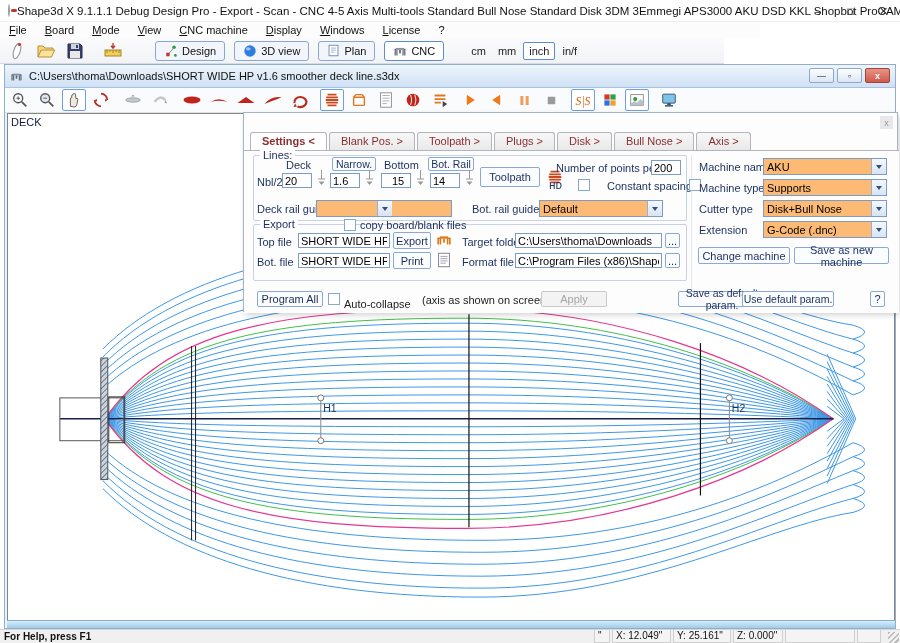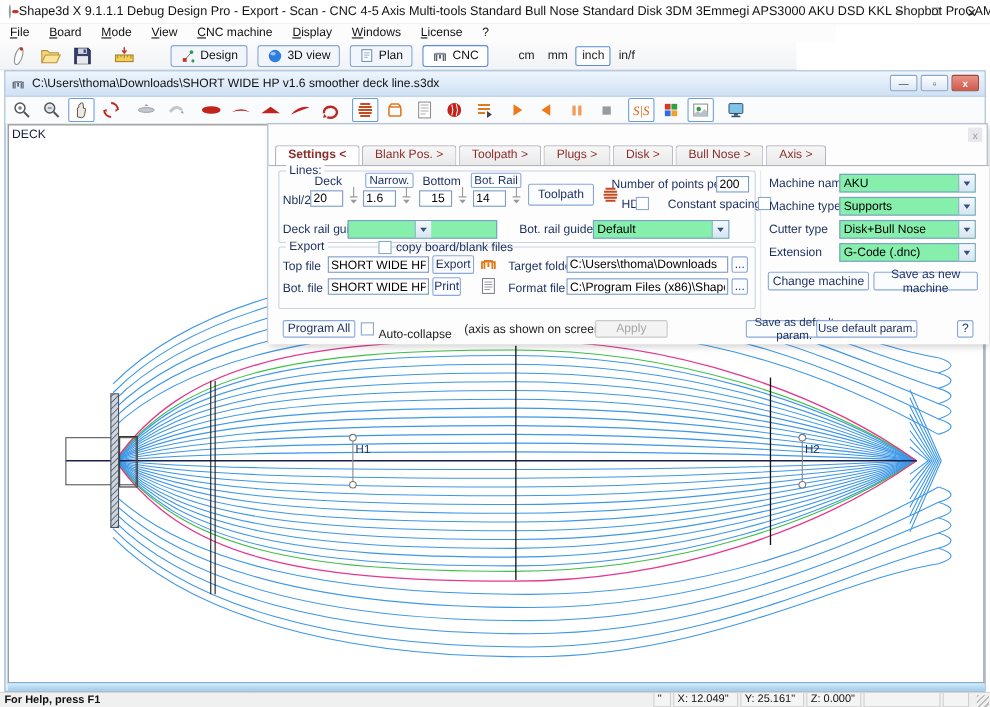--- a/index.html
+++ b/index.html
@@ -53,21 +53,21 @@
   .tab.active { background:#fff; height:19px; font-weight:bold; }
   .dlg-body { position:absolute; left:0; top:37px; width:655px; height:163px; border-top:1px solid #b4b4bc; background:#fdfdfe; }
 
   .group { position:absolute; border:1px solid #c8d2e2; border-radius:2px; }
   .group-label { position:absolute; top:-7px; left:6px; background:#fdfdfe; padding:0 3px; color:#1b2f5e; }
   .lbl { position:absolute; white-space:nowrap; color:#1b2f5e; }
   .fld { position:absolute; height:15px; border:1px solid #7a9cc6; background:#fff; font-size:11px; color:#000; padding:0 2px; font-family:"Liberation Sans",sans-serif; overflow:hidden; white-space:nowrap; }
   .mini-btn { position:absolute; border:1px solid #8aa8d8; background:#fbfcfe; border-radius:2px; text-align:center; color:#1b2f5e; display:flex; align-items:center; justify-content:center; }
   .mini-btn.disabled { border-color:#c9c9c9; background:#f3f3f3; color:#a5a5a5; }
   .chk { position:absolute; width:12px; height:12px; border:1px solid #8aa8c8; background:#fff; }
-  .dd { position:absolute; height:17px; border:1px solid #7a9cc6; background:#86efac; display:flex; align-items:center; }
+  .dd { position:absolute; height:17px; border:1px solid #7a9cc6; background:#fdba74; display:flex; align-items:center; }
   .dd .val { flex:1; padding-left:3px; font-size:11px; color:#000; white-space:nowrap; overflow:hidden; }
   .dd .arr { width:15px; height:100%; border-left:1px solid #9ab2d2; background:linear-gradient(#f4f8fd,#d8e4f2); display:flex; align-items:center; justify-content:center; }
   .dd .arr::after { content:""; width:0; height:0; border:3.5px solid transparent; border-top:4.5px solid #33517e; margin-top:4px; }
   .spin-ico { position:absolute; width:11px; height:17px; }
   .vsep { position:absolute; left:447px; top:4px; width:1px; height:150px; background:#e3e8f0; }
 
   
   .statusbar { position:absolute; left:0; top:629px; width:900px; height:14px; background:#f0f0f0; border-top:1px solid #d5d5d5; font-size:10px; color:#111; }
   .sb-help { position:absolute; left:4px; top:1px;font-weight:bold; }
   .sb-panel { position:absolute; top:0; height:13px; border:1px solid #d0d0d0; border-top:none; background:#f4f4f4; padding:0 3px; line-height:12px; white-space:nowrap; }
@@ -458,21 +458,21 @@
       <svg class="spin-ico" style="left:220px; top:18px;" viewBox="0 0 11 17">
           <path d="M5.5 1 V10 M2 10 h7" stroke="#999" fill="none"></path>
           <path d="M5.5 16 l-3-3.5 h6z" fill="#999"></path>
         </svg>
       <span class="mini-btn" style="left:236px; top:16px; width:60px; height:20px;">Toolpath</span>
       <svg style="position:absolute; left:302px; top:17px;" viewBox="0 0 20 20" width="18" height="18">
           <path stroke="#c8491f" stroke-width="2" d="M5 4 H15 M3.5 7 H16.5 M3 10 H17 M3.5 13 H16.5 M5 16 H15"></path>
         </svg>
       <span class="lbl" style="left:312px; top:11px;">Number of points per line</span>
       <input class="fld" style="left: 407px; top: 9px; width: 30px;" value="200">
-      <span class="lbl" style="left:321px; top:29px;">HD</span>
+      <span class="lbl" style="left:305px; top:29px;font-family:Liberation Mono, monospace;">HD</span>
       <span class="chk" style="left:334px; top:28px;"></span>
       <span class="lbl" style="left:363px; top:29px;">Constant spacing</span>
       <span class="chk" style="left:445px; top:28px; left:445px;"></span>
 
       <span class="lbl" style="left:13px; top:52px;">Deck rail guide</span>
       <div class="dd" style="left:72px; top:49px; width:136px;flex-direction:column;">
         <span class="val">Deck 1</span>
           <span class="arr"></span>
       </div>
       <span class="lbl" style="left:228px; top:52px;">Bot. rail guide</span>
@@ -492,21 +492,21 @@
       <svg style="position:absolute; left:191px; top:80px;" viewBox="0 0 20 20" width="18" height="18">
           <path d="M3.5 15 V8 h2.5 v7 M14 15 V8 h2.5 v7" stroke="#e07818" stroke-width="1.8" fill="none"></path>
           <rect x="5.5" y="6" width="9" height="2.5" fill="#e07818"></rect>
           <rect x="9" y="8.5" width="2" height="4.5" fill="#e07818"></rect>
         </svg>
       <span class="lbl" style="left:218px; top:85px;">Target folder</span>
       <input class="fld" style="left: 271px; top: 82px; width: 147px;" value="C:\Users\thoma\Downloads">
       <span class="mini-btn" style="left:421px; top:82px; width:15px; height:15px;">...</span>
       <span class="lbl" style="left:13px; top:105px;">Bot. file</span>
       <input class="fld" style="left: 54px; top: 102px; width: 92px;" value="SHORT WIDE HP v1.6 sm">
-      <span class="mini-btn" style="left:149px; top:101px; width:26px; height:17px;">Print</span>
+      <span class="mini-btn" style="left:149px; top:101px; width:38px; height:17px;">Print</span>
       <svg style="position:absolute; left:191px; top:100px;" viewBox="0 0 20 20" width="18" height="18">
           <rect x="4" y="2.5" width="12" height="15" fill="#fff" stroke="#778"></rect>
           <path stroke="#99a" d="M6 6h8M6 8.5h8M6 11h8M6 13.5h6"></path>
         </svg>
       <span class="lbl" style="left:218px; top:105px;">Format file</span>
       <input class="fld" style="left: 271px; top: 102px; width: 147px;" value="C:\Program Files (x86)\Shape3d X\frmtG">
       <span class="mini-btn" style="left:421px; top:102px; width:15px; height:15px;">...</span>
 
       <span class="lbl" style="left:455px; top:10px;">Machine name</span>
       <div class="dd" style="left:519px; top:7px; width:124px;">

